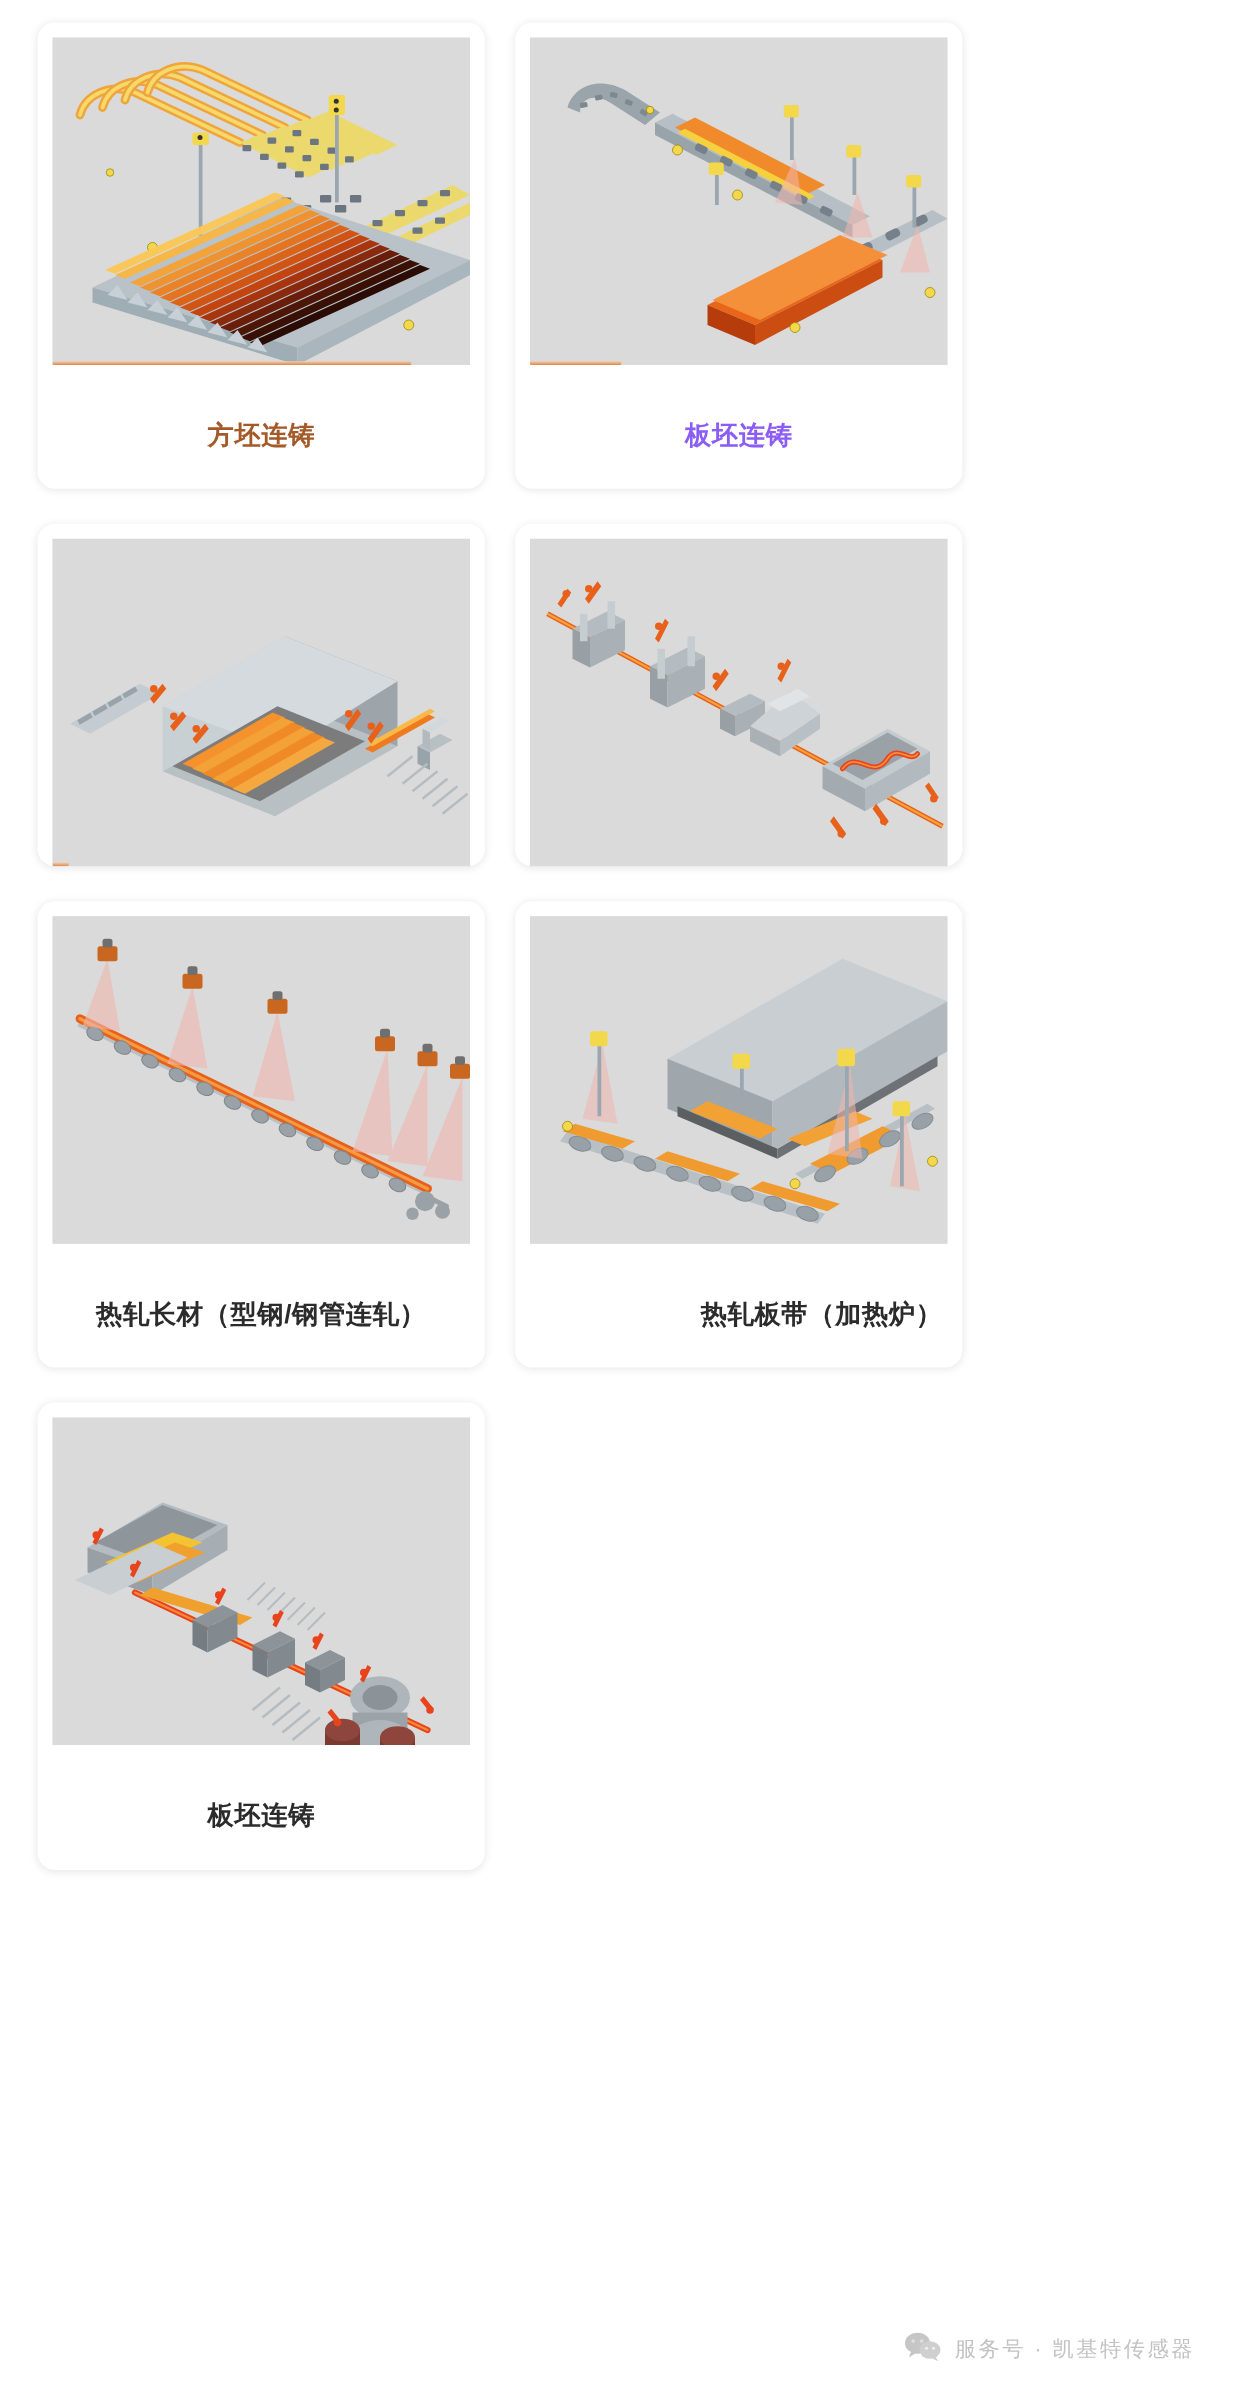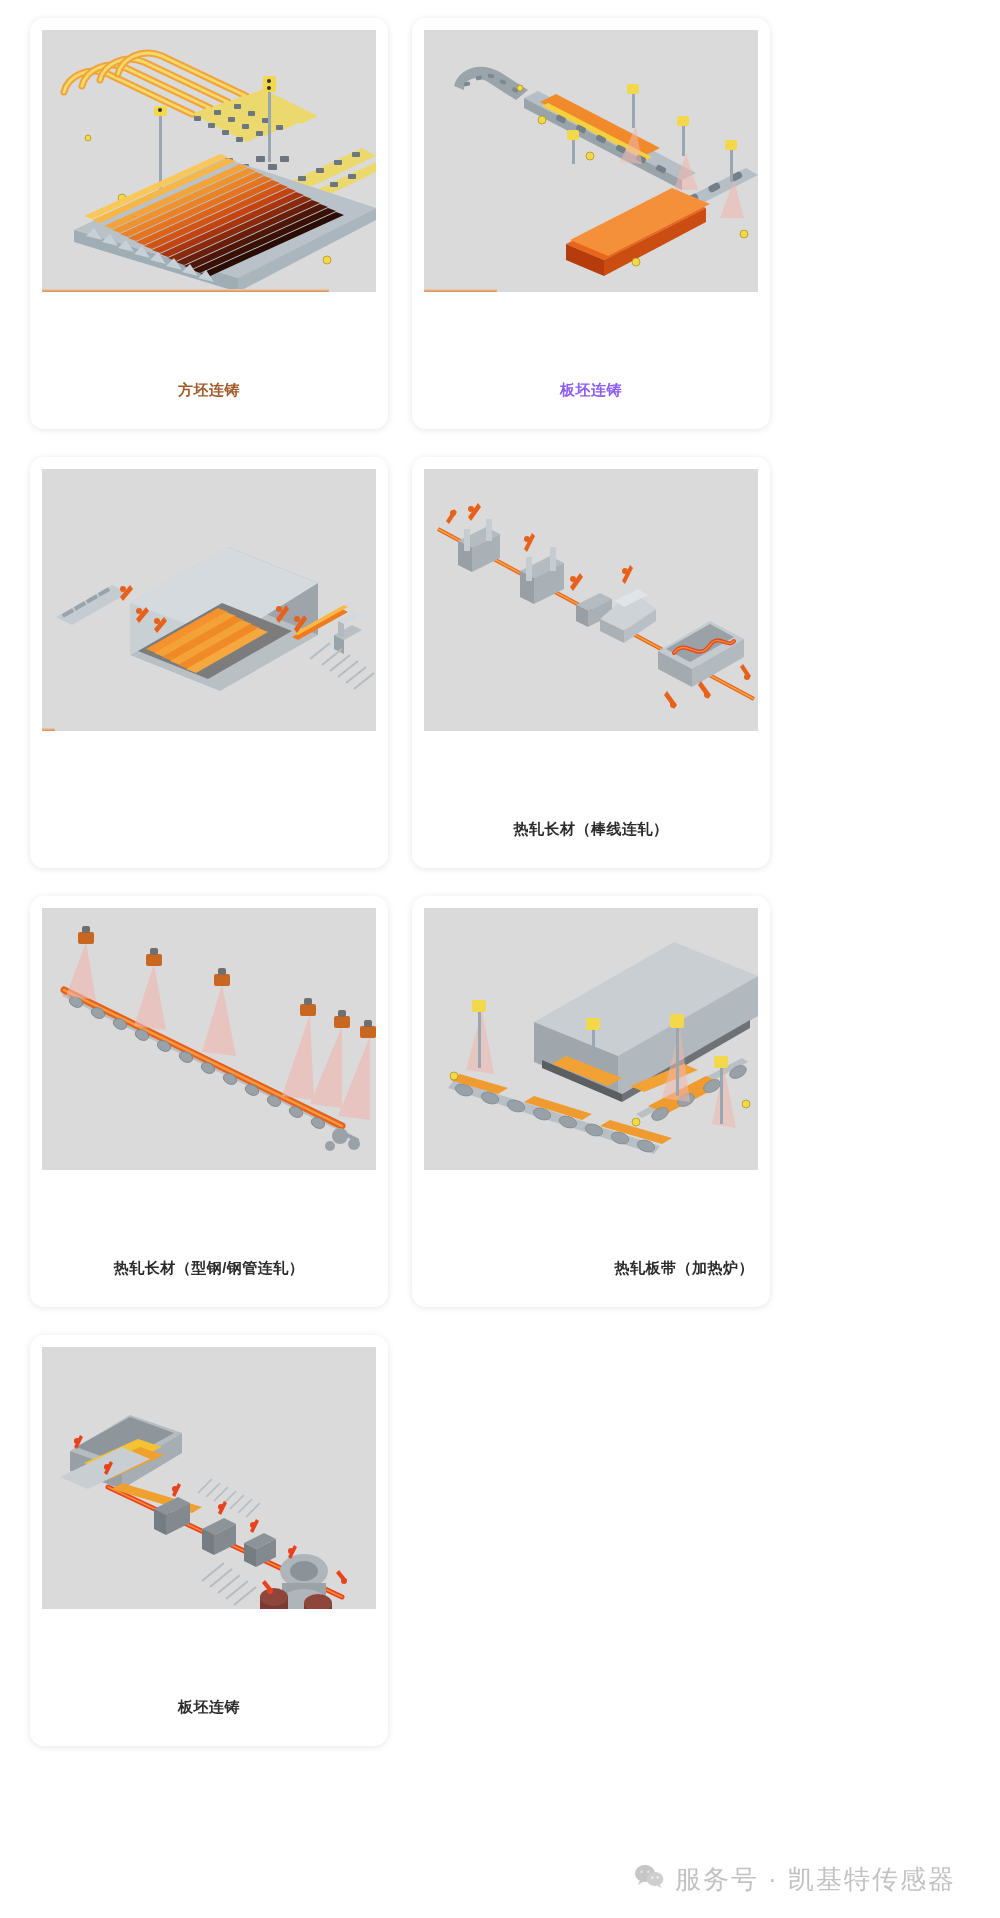--- a/index.html
+++ b/index.html
@@ -43,27 +43,26 @@
   .card .underline {
     position: absolute;
     left: 0;
     bottom: 0;
     height: 3px;
     background: linear-gradient(to bottom,#f3cdae,#d98a4e);
     border-radius: 1px;
   }
   .card .caption {
     text-align: center;
-    font-size: 15px;
+    font-size: 21px;
     font-weight: 700;
     color: #2b2b2b;
     letter-spacing: 0.5px;
     padding: 44px 4px 30px 4px;
     line-height: 1.2;
-    margin-top: 45px;
   }
   .card .caption.accent { color: #a45a28; }
 
   
   .footer {
     position: absolute;
     left: 0;
     bottom: 0;
     width: 100%;
     height: 78px;
@@ -71,21 +70,21 @@
     align-items: center;
     justify-content: flex-end;
     padding-right: 44px;
     background: #ffffff;
   }
   .footer-inner {
     display: flex;
     align-items: center;
     gap: 11px;
     color: #c2c2c2;
-    font-size: 26px;
+    font-size: 17px;
     letter-spacing: 2px;
     font-weight: 400;
   }
   .wechat-icon { display: block; }
 
   
   .svgfill { display: block; width: 100%; height: 100%; }
 </style>
 </head>
 <body>
@@ -423,21 +422,20 @@
             <path d="M274 216 l10 14 3 -4 -10 -14 z"></path>
               <circle cx="283" cy="226" r="3"></circle>
             <path d="M316 198 l8 12 3 -3 -8 -12 z"></path>
               <circle cx="323" cy="208" r="3"></circle>
             <path d="M22 52 l8 -12 3 3 -8 12 z"></path>
               <circle cx="29" cy="44" r="3"></circle>
           </g>
         </svg>
         <div class="underline" style="width:0%"></div>
       </div>
-      <div class="caption" style="color: rgb(43, 43, 43);">热轧长材（棒线连轧）</div>
     </div>
 
     <div class="card">
       <div class="thumb">
         <svg class="svgfill" viewBox="0 0 334 262" preserveAspectRatio="none">
           <rect width="334" height="262" fill="#dadada"></rect>
 
           <g>
             <path d="M20 88 L300 224 L304 216 L24 80 Z" fill="#b9c0c5"></path>
           </g>

